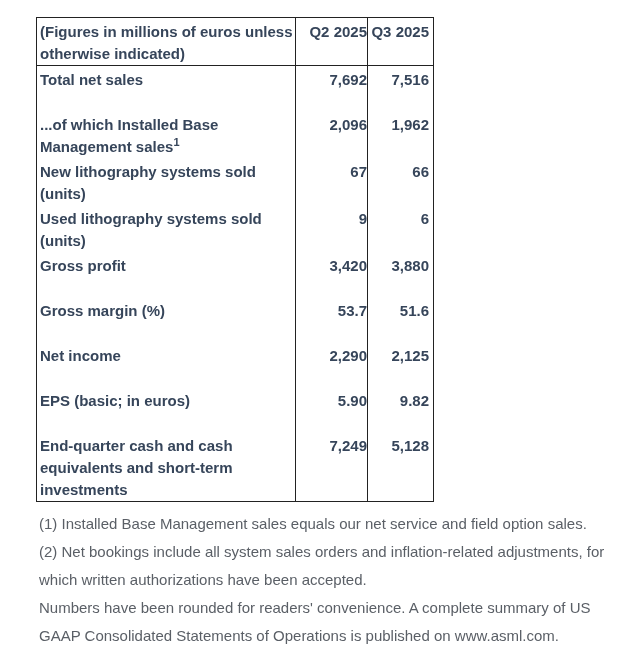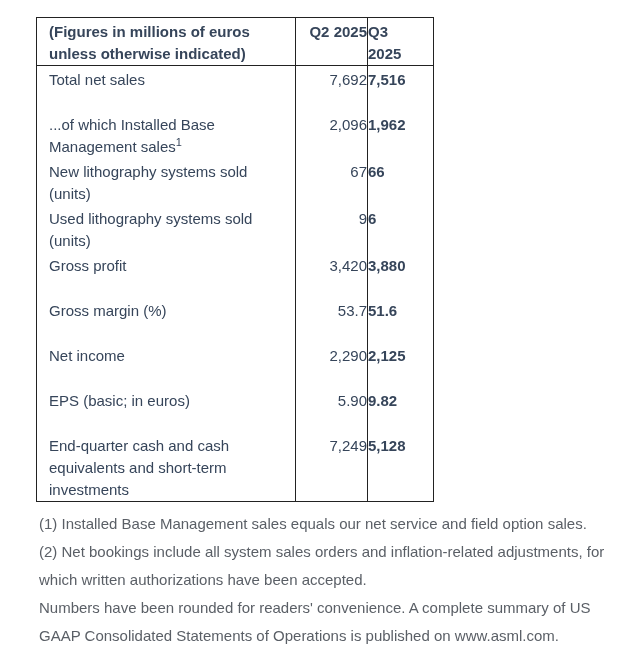--- a/index.html
+++ b/index.html
@@ -26,35 +26,35 @@
   }
   .c-label{width:259px;}
   .c-q2{width:72px;}
   .c-q3{width:66px;}
 
   .results-table th,
   .results-table td{
     vertical-align:top;
     box-sizing:border-box;
     padding:3px 0 0 0;
-    font-weight:normal;
+    font-weight:bold;
   }
   .results-table .label{
     text-align:left;
-    padding-left:12px;
+    padding-left:3px;
     padding-right:2px;
     word-wrap:break-word;
   }
   .results-table .q2{
     text-align:right;
     border-left:1px solid var(--border);
   }
   .results-table .q3{
-    text-align:left;
-    padding-right:19px;
+    text-align:right;
+    padding-right:4px;
     border-left:1px solid var(--border);
     font-weight:bold;
   }
   .results-table thead th{
     font-weight:bold;
     height:45px;
     border-bottom:1px solid var(--border);
   }
   .results-table tbody td{
     height:45px;

